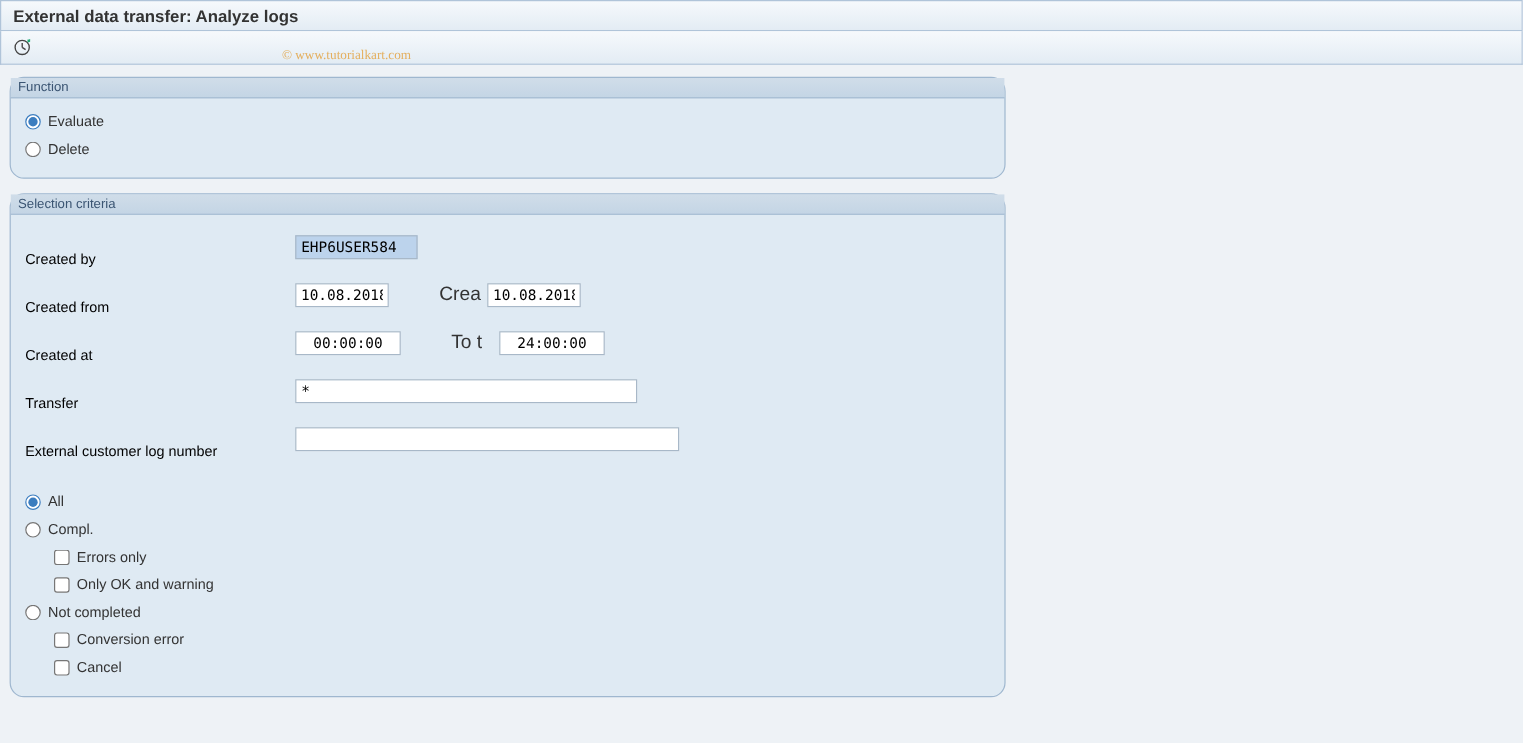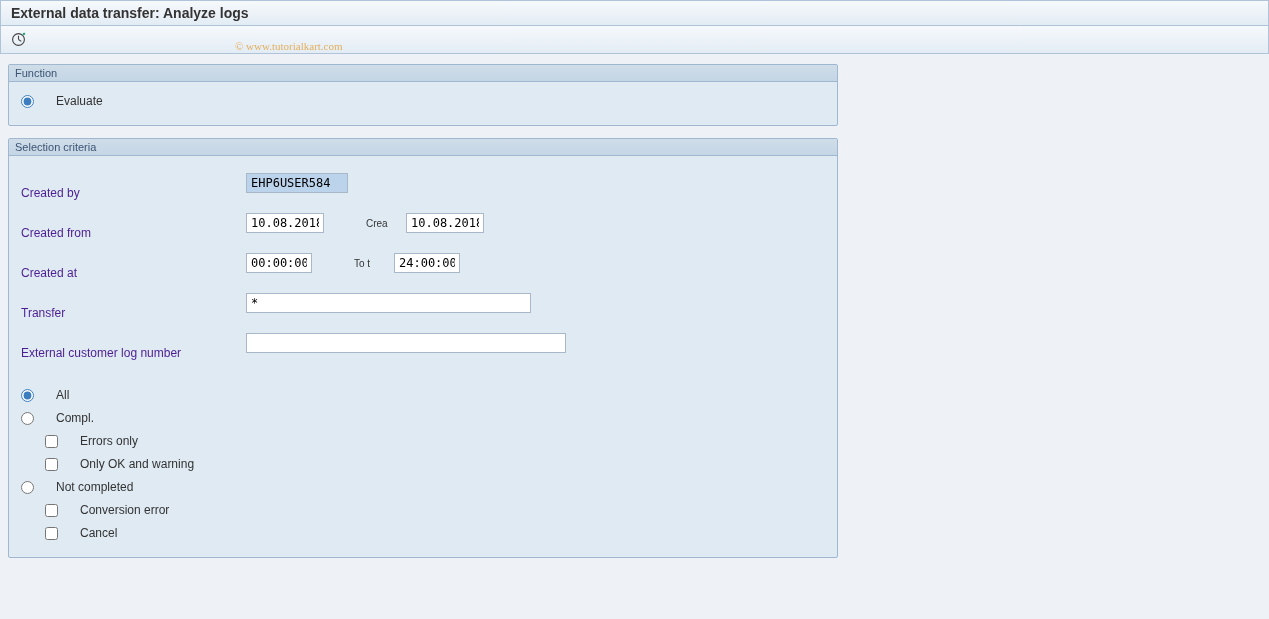--- a/index.html
+++ b/index.html
@@ -39,21 +39,21 @@
       cursor: pointer;
     }
     .content {
       padding: 10px 8px;
     }
     .group-box {
       border: 1px solid #9fb7cf;
       background: #dfeaf3;
       margin-bottom: 12px;
       position: relative;
-      border-radius: 2px;
+      border-radius: 12px;
       width: 830px;
     }
     .group-title {
       position: relative;
       top: 0;
       left: 0;
       right: 0;
       background: linear-gradient(to bottom, #d0dde9 0%, #c4d5e5 100%);
       border-bottom: 1px solid #9fb7cf;
       padding: 2px 6px;
@@ -65,51 +65,50 @@
     }
     .row {
       display: flex;
       align-items: center;
       margin-bottom: 6px;
       min-height: 20px;
     }
     .row .lbl {
       width: 225px;
       font-size: 12px;
-      color: #4c1d95;
+      color: #000000;
       margin-top: 20px;
     }
     .row .lbl-inline {
       width: 40px;
-      font-size: 10px;
+      font-size: 16px;
       color: #333;
       margin-left: 42px;
     }
     input[type="text"] {
       border: 1px solid #a8b8c8;
       background: #fff;
       padding: 2px 4px;
       font-family: monospace;
       font-size: 12px;
       height: 20px;
     }
     input.highlighted {
       background: #bcd3ec;
     }
     .w-user { width: 102px; }
     .w-date { width: 78px; }
-    .w-time { width: 66px; text-align: center; }
+    .w-time { width: 88px; text-align: center; }
     .w-transfer { width: 285px; }
     .w-ext { width: 320px; }
     .radio-row, .check-row {
       display: flex;
       align-items: center;
       margin-bottom: 5px;
       min-height: 18px;
-      gap: 16px;
     }
     .radio-row input[type="radio"],
     .check-row input[type="checkbox"] {
       margin-right: 6px;
     }
     .check-row input[type="checkbox"] {
       accent-color: #3b7dbf;
       width: 13px;
       height: 13px;
     }
@@ -157,20 +156,24 @@
 
 <div class="content">
 
   <div class="group-box">
     <div class="group-title">Function</div>
     <div class="group-body">
       <div class="radio-row">
         <input type="radio" name="func" checked="" style="">
         <span>Evaluate</span>
       </div>
+      <div class="radio-row">
+        <input type="radio" name="func" style="">
+        <span>Delete</span>
+      </div>
     </div>
   </div>
 
   <div class="group-box">
     <div class="group-title">Selection criteria</div>
     <div class="group-body">
 
       <div class="row">
         <span class="lbl">Created by</span>
         <input type="text" class="w-user highlighted" value="EHP6USER584" style="">

